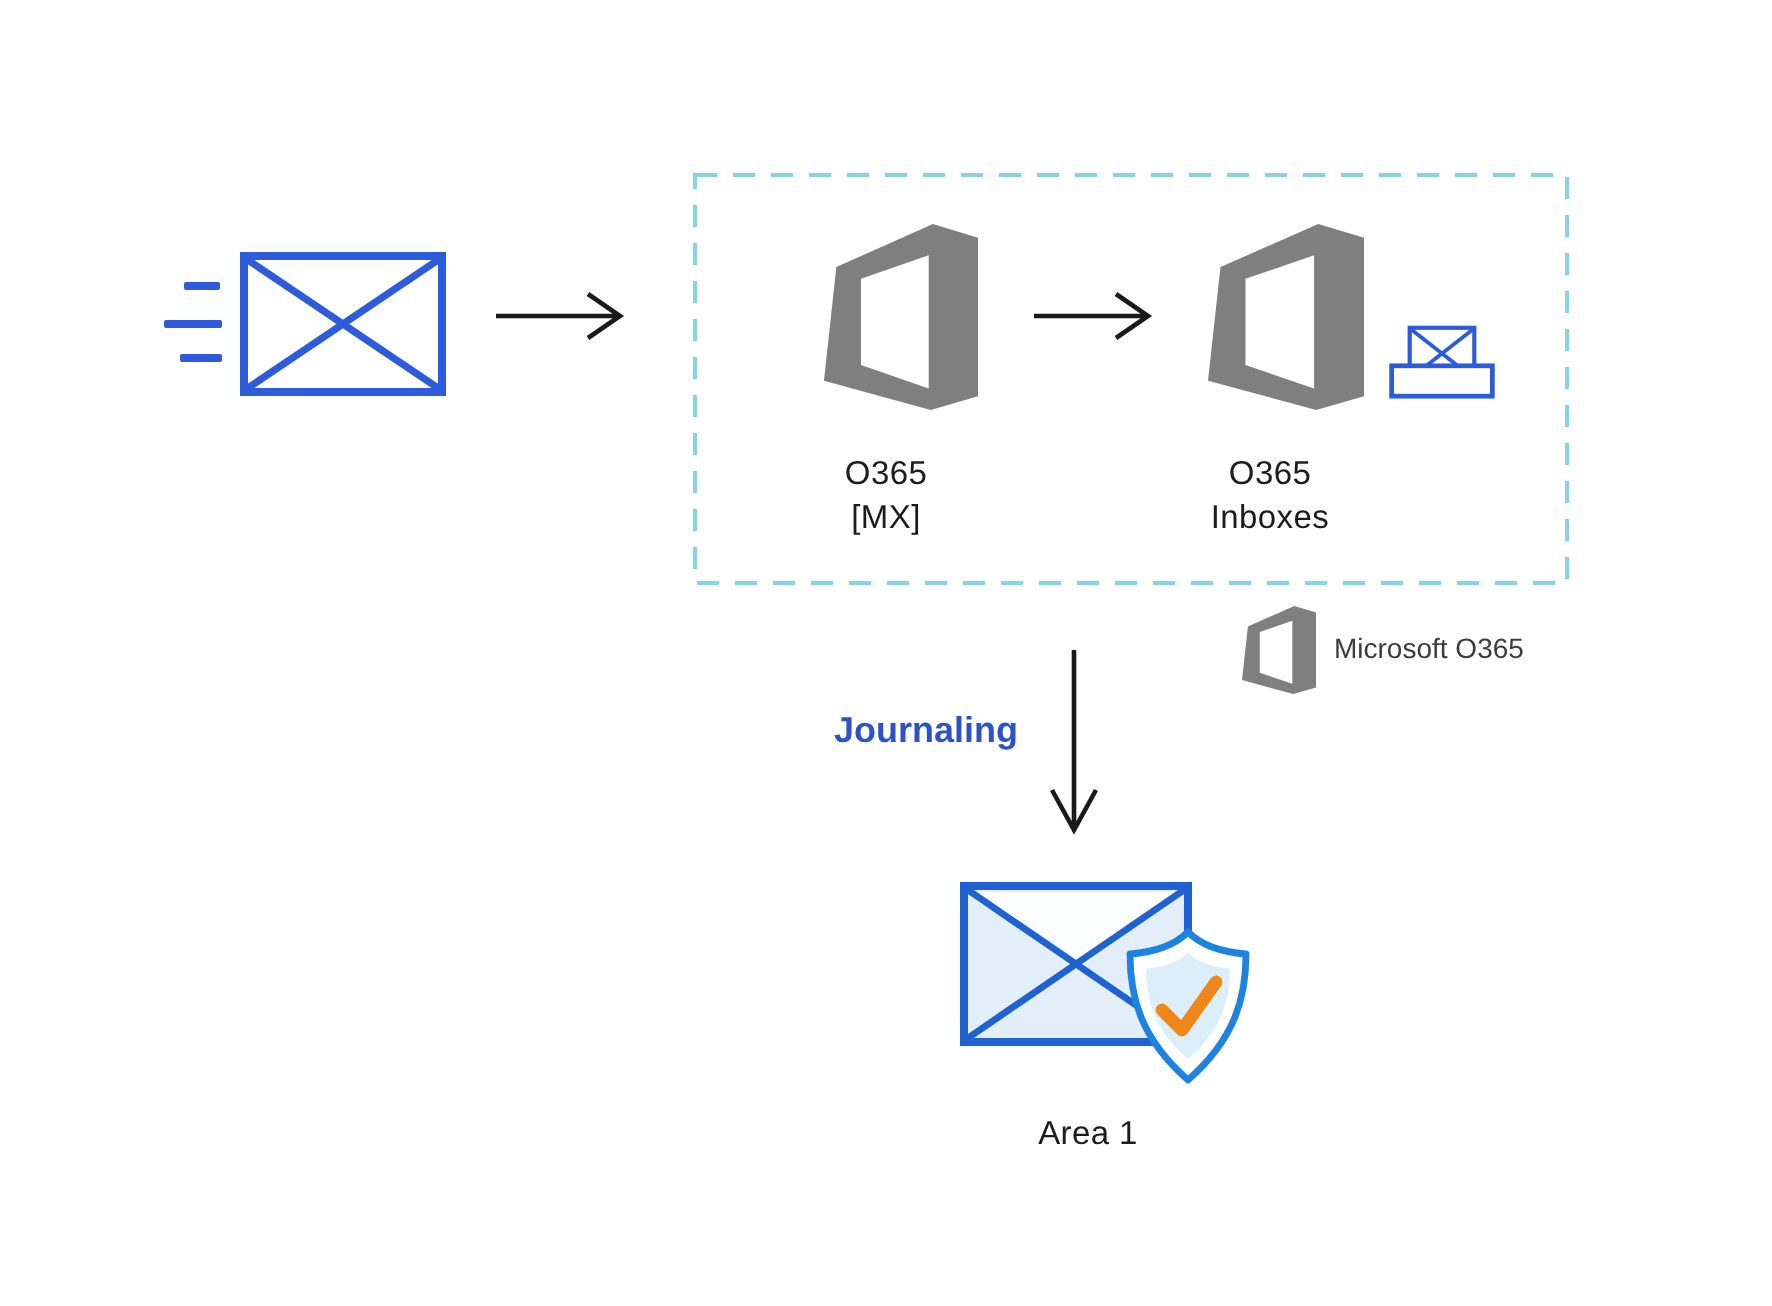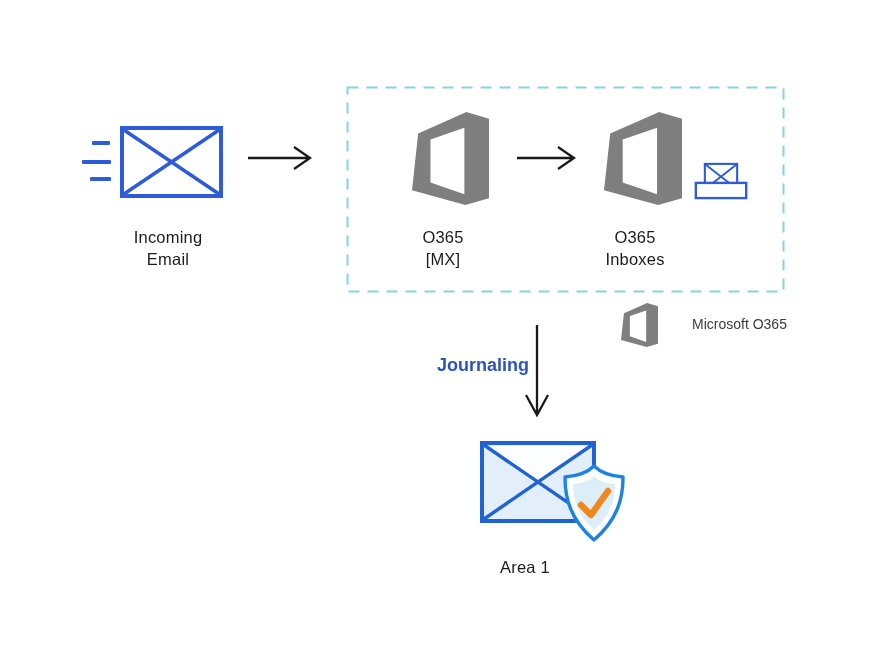--- a/index.html
+++ b/index.html
@@ -24,42 +24,38 @@
   .shield-outer{fill:#ffffff;stroke:var(--shield-stroke,#1d83e0);stroke-width:3.4;stroke-linejoin:round;}
   .shield-inner{fill:var(--shield-fill,#dceefa);}
   .check{stroke:var(--check-orange,#f0871a);stroke-width:6.4;fill:none;stroke-linecap:round;stroke-linejoin:round;}
   
   .node-label{
     position:absolute;text-align:center;font-size:16.5px;line-height:22px;
     color:#1c1c1c;letter-spacing:.2px;
   }
   .journaling{
     position:absolute;text-align:center;font-size:18px;line-height:22px;
-    font-weight:700;color:var(--journaling-blue,#2d52c6);margin-left:20px;
+    font-weight:700;color:var(--journaling-blue,#2d52c6);
   }
   .legend-label{
     position:absolute;font-size:14px;line-height:18px;color:#3c3c3c;
   }
 </style>
 </head>
 <body>
 
 <div class="canvas">
 
   <svg class="abs" style="left:80px;top:124px;" width="146" height="76" viewBox="0 0 146 76">
     <rect class="speed-line" x="12" y="17" width="18" height="4" rx="1"></rect>
     <rect class="speed-line" x="2" y="36" width="29" height="4" rx="1"></rect>
     <rect class="speed-line" x="10" y="53" width="21" height="4" rx="1"></rect>
     <rect class="env-rect" x="42" y="4" width="99" height="68"></rect>
     <path class="env-x" d="M44 6 L139 70 M139 6 L44 70"></path>
   </svg>
-  <div class="node-label" style="left:123px;top:226px;width:90px;">
-    <div>Incoming</div>
-    <div>Email</div>
-  </div>
 
   <svg class="abs" style="left:246px;top:144px;" width="70" height="28" viewBox="0 0 70 28">
     <path class="arrow" d="M2 14 L62 14 M48 3 L64 14 L48 25"></path>
   </svg>
 
   <svg class="abs" style="left:346px;top:86px;" width="439" height="207" viewBox="0 0 439 207">
     <rect class="dash-rect" x="1.5" y="1.5" width="436" height="204"></rect>
   </svg>
 
   <svg class="abs" style="left:412px;top:112px;" width="77" height="93" viewBox="11 4 75 95" preserveAspectRatio="none">
@@ -84,35 +80,35 @@
     <rect class="inbox-tray" x="1.5" y="22" width="53" height="16"></rect>
   </svg>
   <div class="node-label" style="left:590px;top:226px;width:90px;">
     <div>O365</div>
     <div>Inboxes</div>
   </div>
 
   <svg class="abs" style="left:621px;top:303px;" width="37" height="44" viewBox="11 4 75 95" preserveAspectRatio="none">
     <path class="office" d="M17 26 L64 4 L86 11 L86 92 L63 99 L11 84 Z M29 32 L62 20 L62 88 L29 76 Z"></path>
   </svg>
-  <div class="legend-label" style="left:692px;top:315px;">Microsoft O365</div>
+  <div class="legend-label" style="left:667px;top:315px;">Microsoft O365</div>
 
   <div class="journaling" style="left:417px;top:354px;width:92px;">Journaling</div>
 
   <svg class="abs" style="left:522px;top:324px;" width="30" height="94" viewBox="0 0 30 94">
     <path class="arrow" d="M15 1 L15 89 M4 71 L15 91 L26 71"></path>
   </svg>
 
   <svg class="abs" style="left:480px;top:441px;" width="116" height="82" viewBox="0 0 116 82">
     <rect class="a1-rect" x="2" y="2" width="112" height="78"></rect>
     <path class="a1-flap" d="M4 5 L58 44 L112 5 Z"></path>
     <path class="a1-x" d="M4 4 L112 78 M112 4 L4 78"></path>
   </svg>
   <svg class="abs" style="left:560px;top:463px;" width="68" height="80" viewBox="0 0 68 80">
     <path class="shield-outer" d="M34 3 C28 9 18 13 5 14 C5 35 10 56 34 77 C58 56 63 35 63 14 C50 13 40 9 34 3 Z"></path>
     <path class="shield-inner" transform="translate(9.52,11.2) scale(0.72)" d="M34 3 C28 9 18 13 5 14 C5 35 10 56 34 77 C58 56 63 35 63 14 C50 13 40 9 34 3 Z"></path>
     <path class="check" d="M21 42 L31 52 L48 28"></path>
   </svg>
-  <div class="node-label" style="left:465px;top:556px;width:120px;">
+  <div class="node-label" style="left:484px;top:556px;width:120px;">
     <div>Area 1</div>
   </div>
 
 </div>
 
 </body></html>

